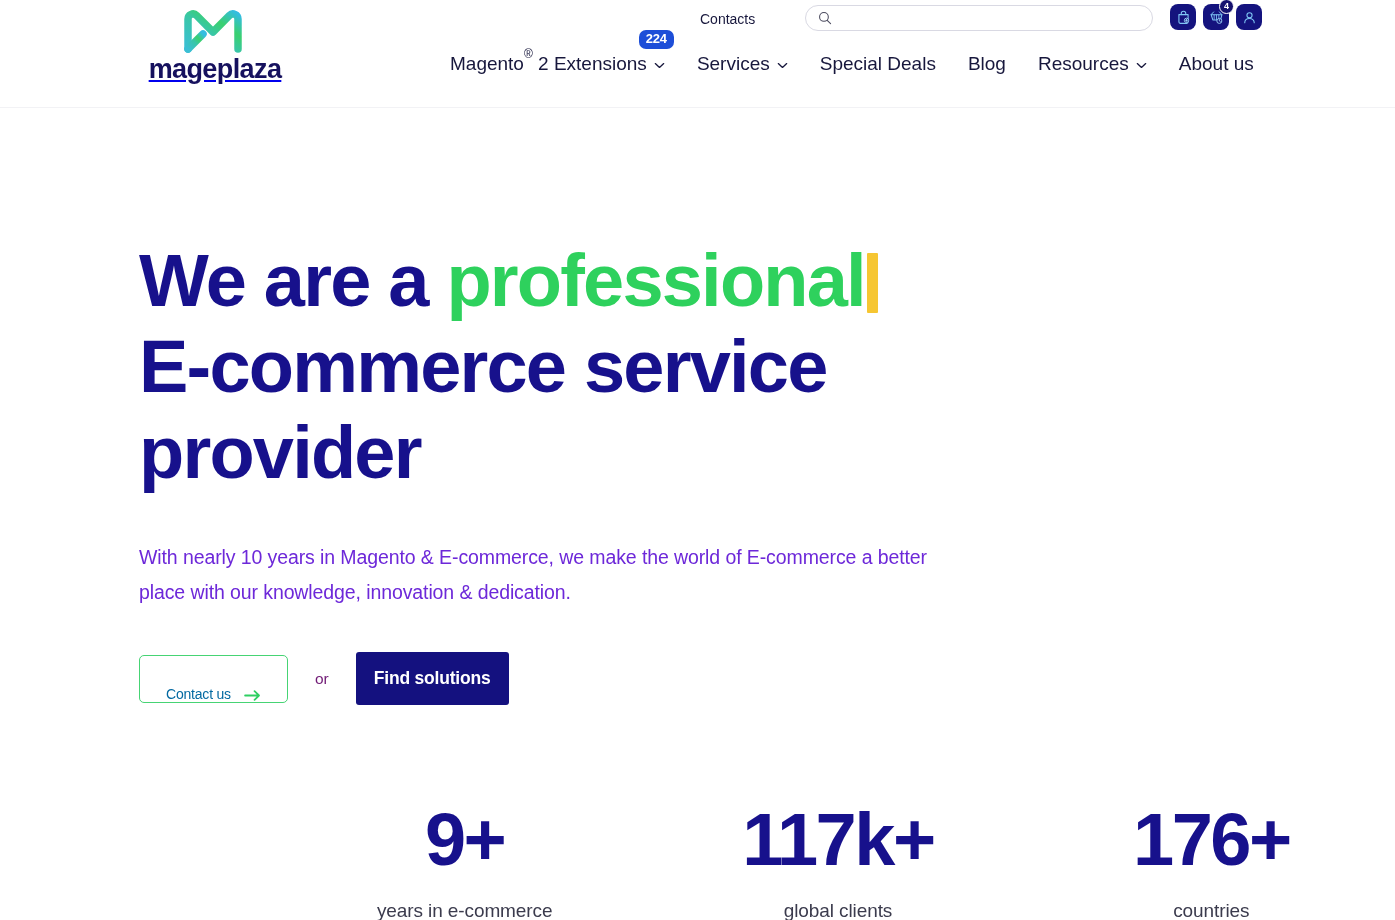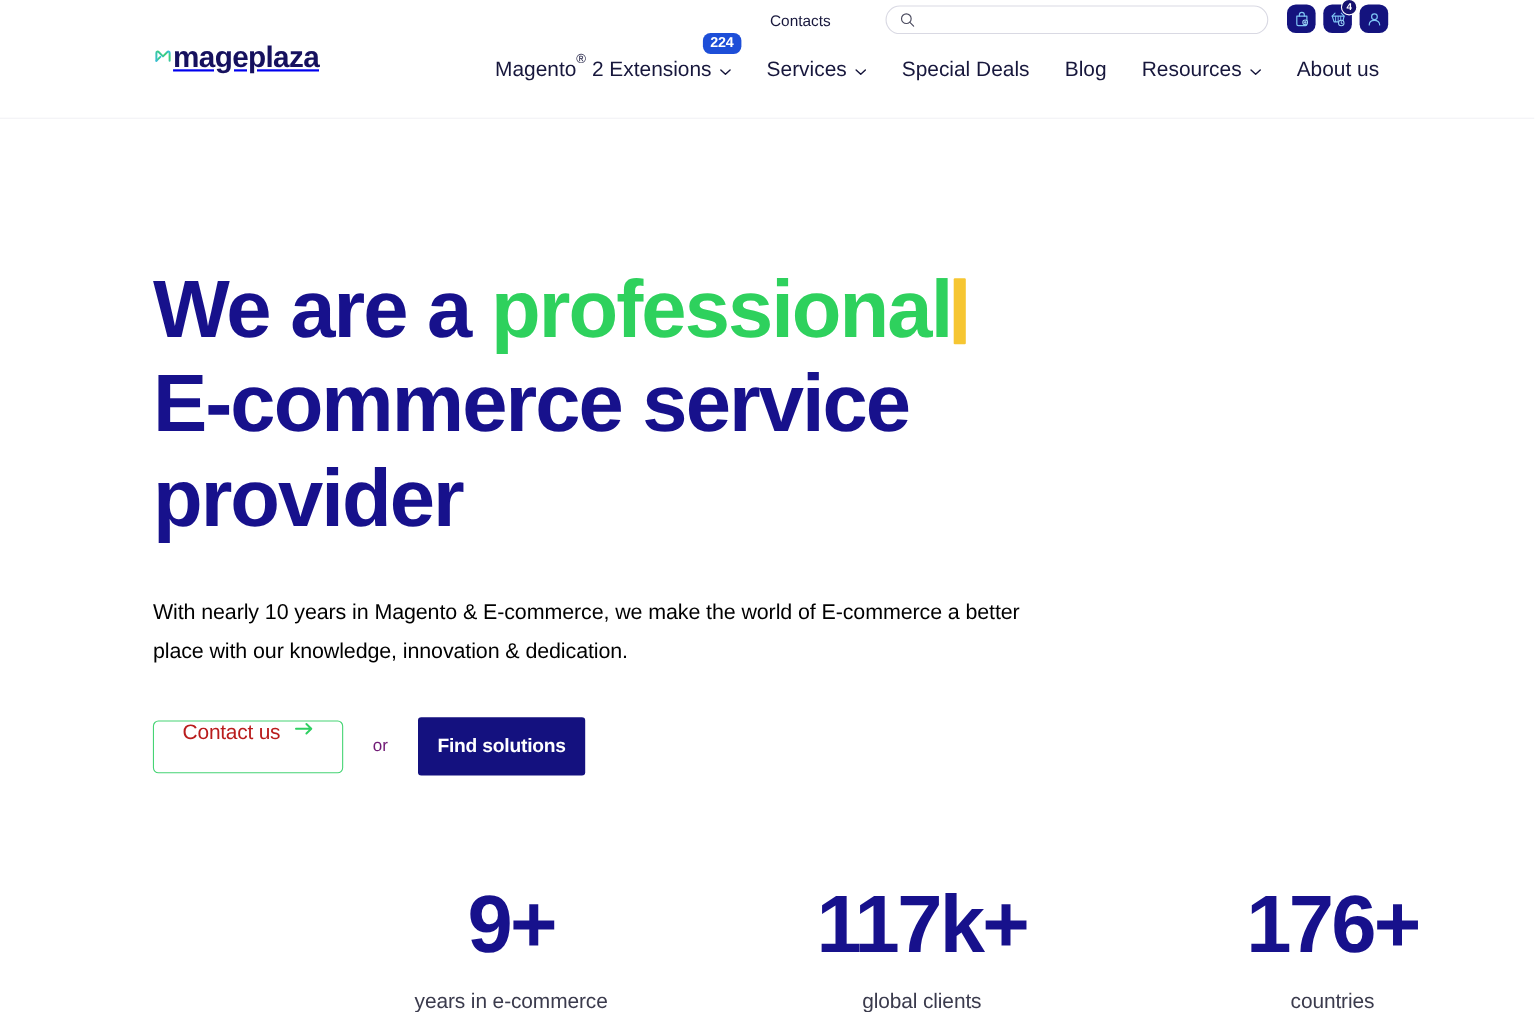--- a/index.html
+++ b/index.html
@@ -27,21 +27,21 @@
     border-bottom: 1px solid #f2f2f5;
   }
 
   .logo-block {
     position: absolute;
     left: 140px;
     top: 8px;
     width: 150px;
     height: 86px;
     display: flex;
-    flex-direction: row;
+    flex-direction: column;
     align-items: center;
     cursor: pointer;
   }
   .logo-mark { width: 72px; height: 46px; display:block; }
   .logo-word {
     margin-top: 2px;
     font-family: "Liberation Sans", sans-serif;
     font-size: 27px;
     font-weight: 700;
     letter-spacing: -0.6px;
@@ -202,43 +202,43 @@
     background: #f6c632;
     vertical-align: -7px;
     margin-left: 2px;
     border-radius: 1px;
   }
 
   .hero-sub {
     margin-top: 44px;
     font-size: 19.5px;
     line-height: 35px;
-    color: #000000;
+    color: #6d28d9;
     max-width: 830px;
     letter-spacing: -0.1px;
   }
 
   .cta-row {
     margin-top: 42px;
     display: flex;
     align-items: center;
     gap: 0;
   }
   .btn-outline {
     display: flex;
-    align-items: flex-start;
+    align-items: flex-end;
     gap: 13px;
     height: 48px;
     padding: 0 26px;
     border: 1.5px solid #46d474;
     border-radius: 5px;
     background: #fff;
-    color: #b91c1c;
-    font-family: "Liberation Sans", sans-serif;
-    font-size: 19px;
+    color: #0369a1;
+    font-family: "Liberation Sans", sans-serif;
+    font-size: 14px;
     cursor: pointer;
     letter-spacing: -0.2px;
   }
   .arrow-icon { width: 17px; height: 13px; display:block; }
   .or-text {
     margin: 0 27px;
     font-size: 15.5px;
     color: #701a75;
   }
   .btn-solid {

